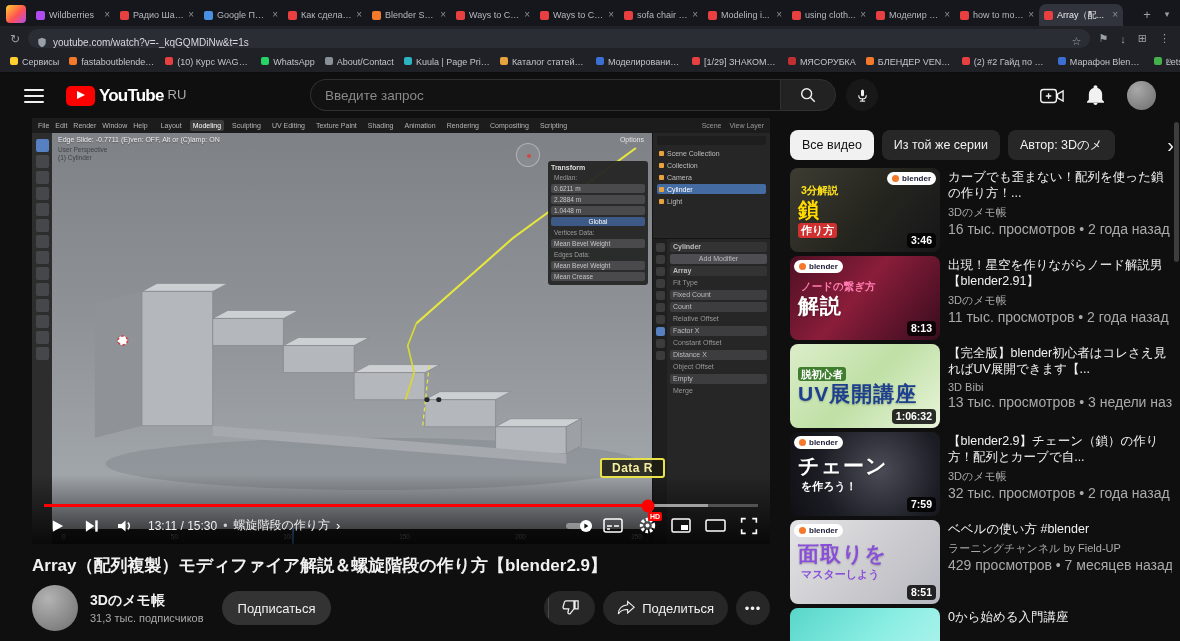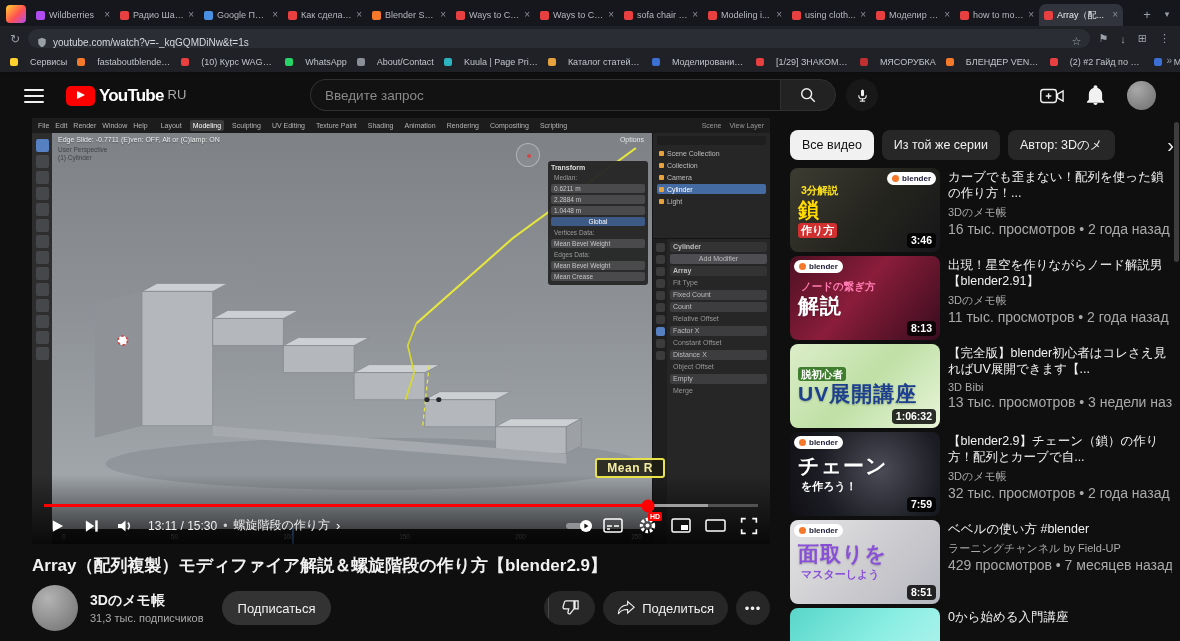--- a/index.html
+++ b/index.html
@@ -28,21 +28,21 @@
     display:flex;align-items:center;padding:0 10px;gap:8px}
   .nav-ico{color:#9aa0a8;font-size:12px;line-height:1}
   .omnibox{flex:1;height:19px;background:#2b2d34;border-radius:10px;display:flex;
     align-items:flex-end;padding:0 9px;gap:6px;min-width:0}
   .url{color:#d6d8dd;font-size:10px;white-space:nowrap;overflow:hidden;flex:1;text-align:left}
   .star{color:#9aa0a8;font-size:11px}
   .star::before{content:"☆"}
   .addr-icons{display:flex;gap:12px;color:#9aa0a8;font-size:11px;align-items:center}
   .bmbar{position:absolute;left:0;top:51px;width:1180px;height:22px;background:#1f2126;
     border-bottom:1px solid #0c0d10;display:flex;align-items:center;padding:0 10px;gap:10px;overflow:hidden}
-  .bm{display:flex;align-items:center;gap:12px;color:#c2c5cb;font-size:9px;white-space:nowrap;flex:none}
+  .bm{display:flex;gap:4px;color:#c2c5cb;font-size:9px;white-space:nowrap;flex:none}
   .bmdot{width:8px;height:8px;border-radius:2px;flex:none}
   .bmlabel{max-width:74px;overflow:hidden;text-overflow:ellipsis}
   .bmmore{margin-left:auto;color:#9aa0a8;font-size:10px}
   .bmmore::before{content:"»"}
   
   .ythead{position:absolute;left:0;top:73px;width:1180px;height:45px;background:#0f0f0f;
     display:flex;align-items:center;padding:0 24px}
   .burger{width:20px;height:14px;display:flex;flex-direction:column;justify-content:space-between;margin-right:22px}
   .burger i{height:2px;background:#f1f1f1;border-radius:1px}
   .ytlogo{display:flex;align-items:flex-start;gap:4px}
@@ -579,21 +579,21 @@
               <span class="prow fld">Distance X</span>
               <span class="prow lbl">Object Offset</span>
               <span class="prow fld">Empty</span>
               <span class="prow lbl">Merge</span>
             </div>
         </div>
       </div>
     </div>
   </div>
 
-  <div class="keycast">Mean R</div>
+  <div class="keycast">Data R</div>
 
   <div class="grad"></div>
   <div class="pbar">
     <div class="pbuf" style="width: 93%;"></div>
     <div class="pplayed" style="width: 84.6%;"></div>
     <div class="pdot" style="left: 84.6%;"></div>
   </div>
   <div class="ctr">
     <div class="cbtn">
       <svg width="15" height="16" viewBox="0 0 16 16">

